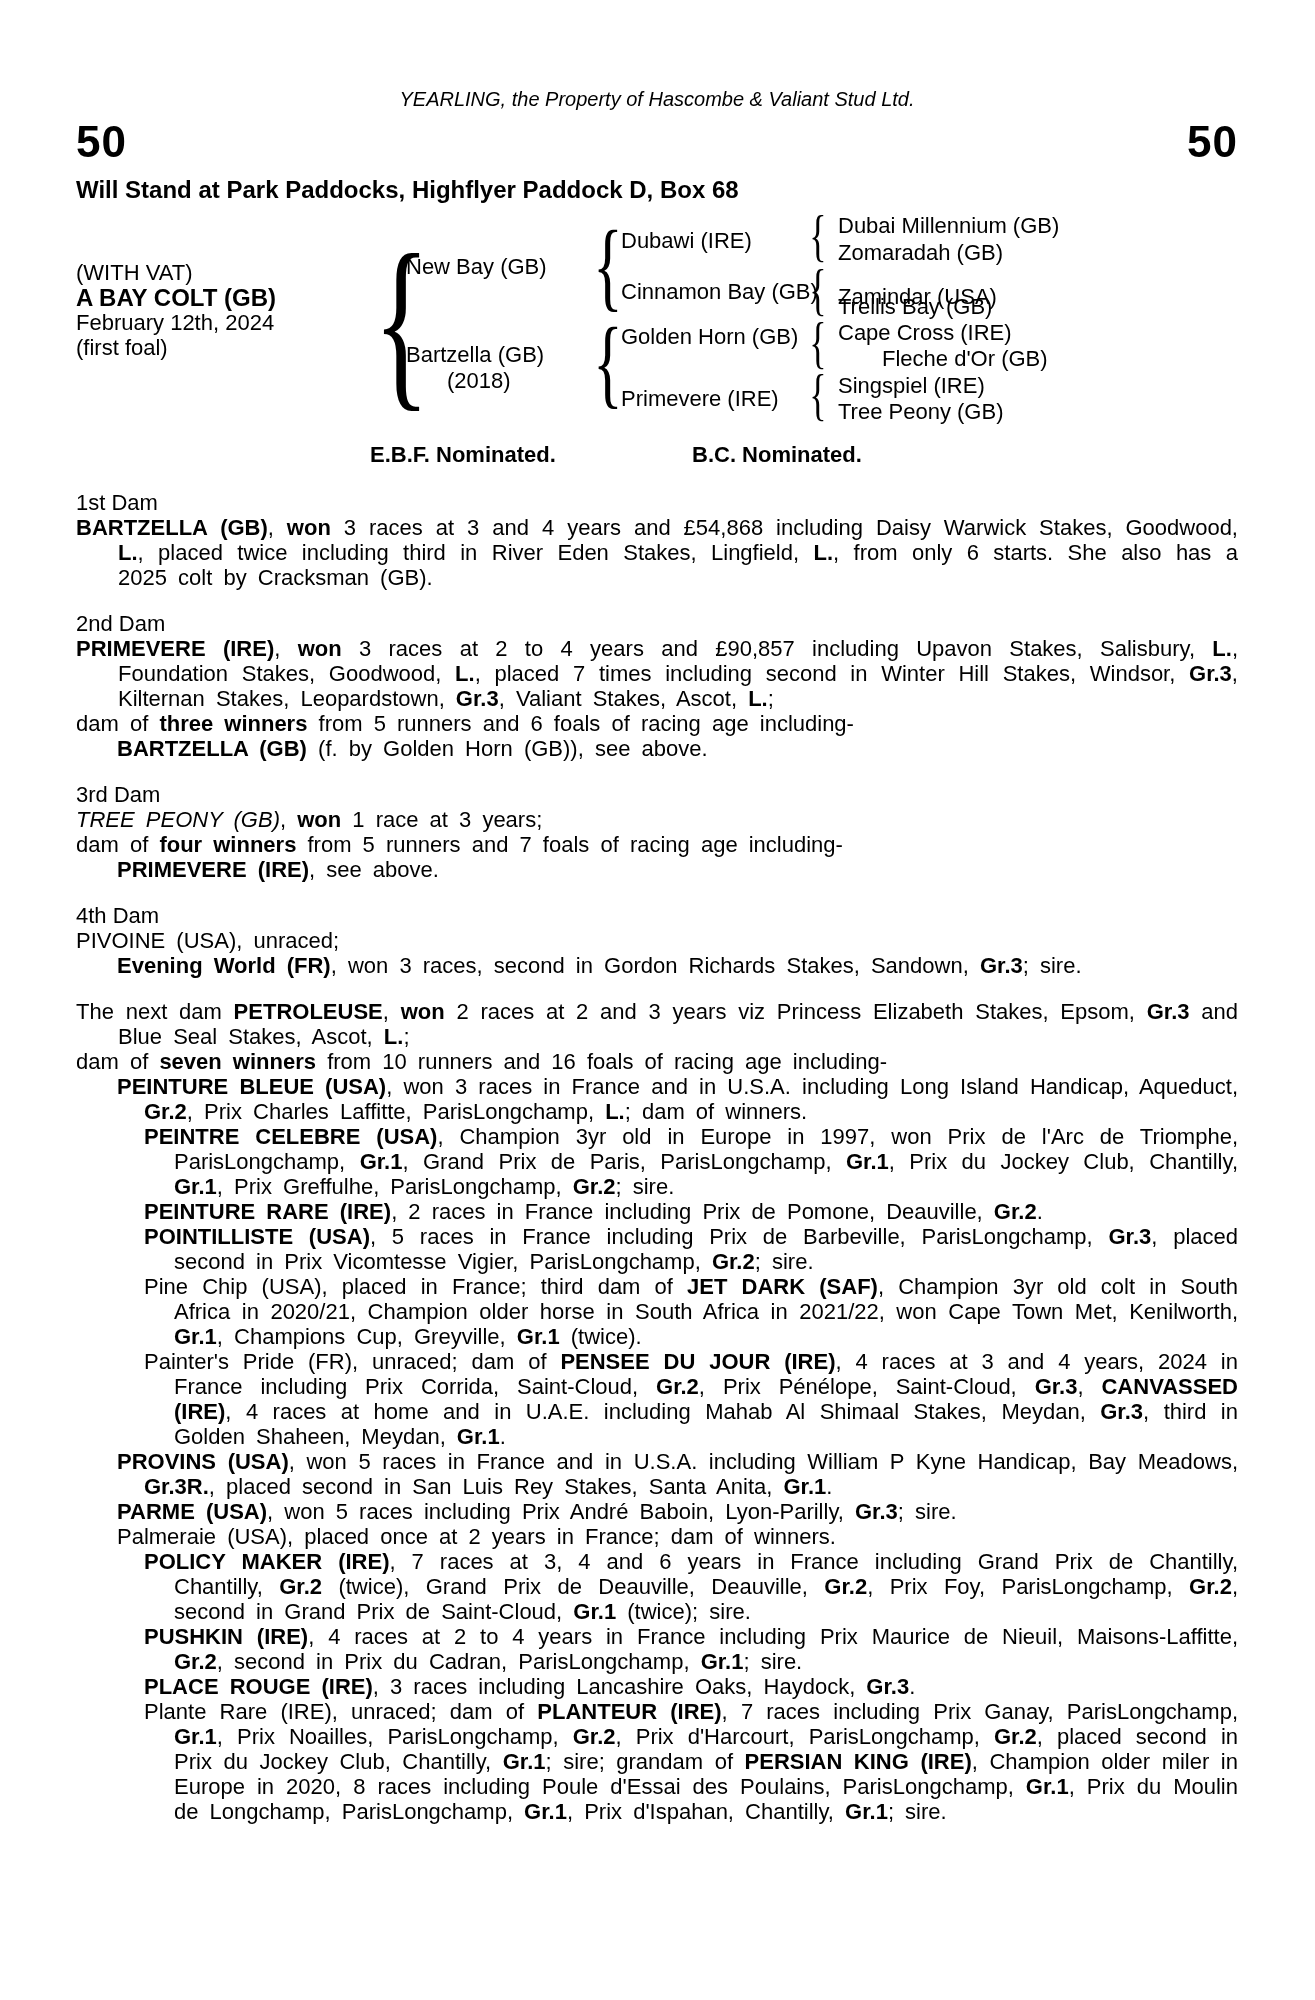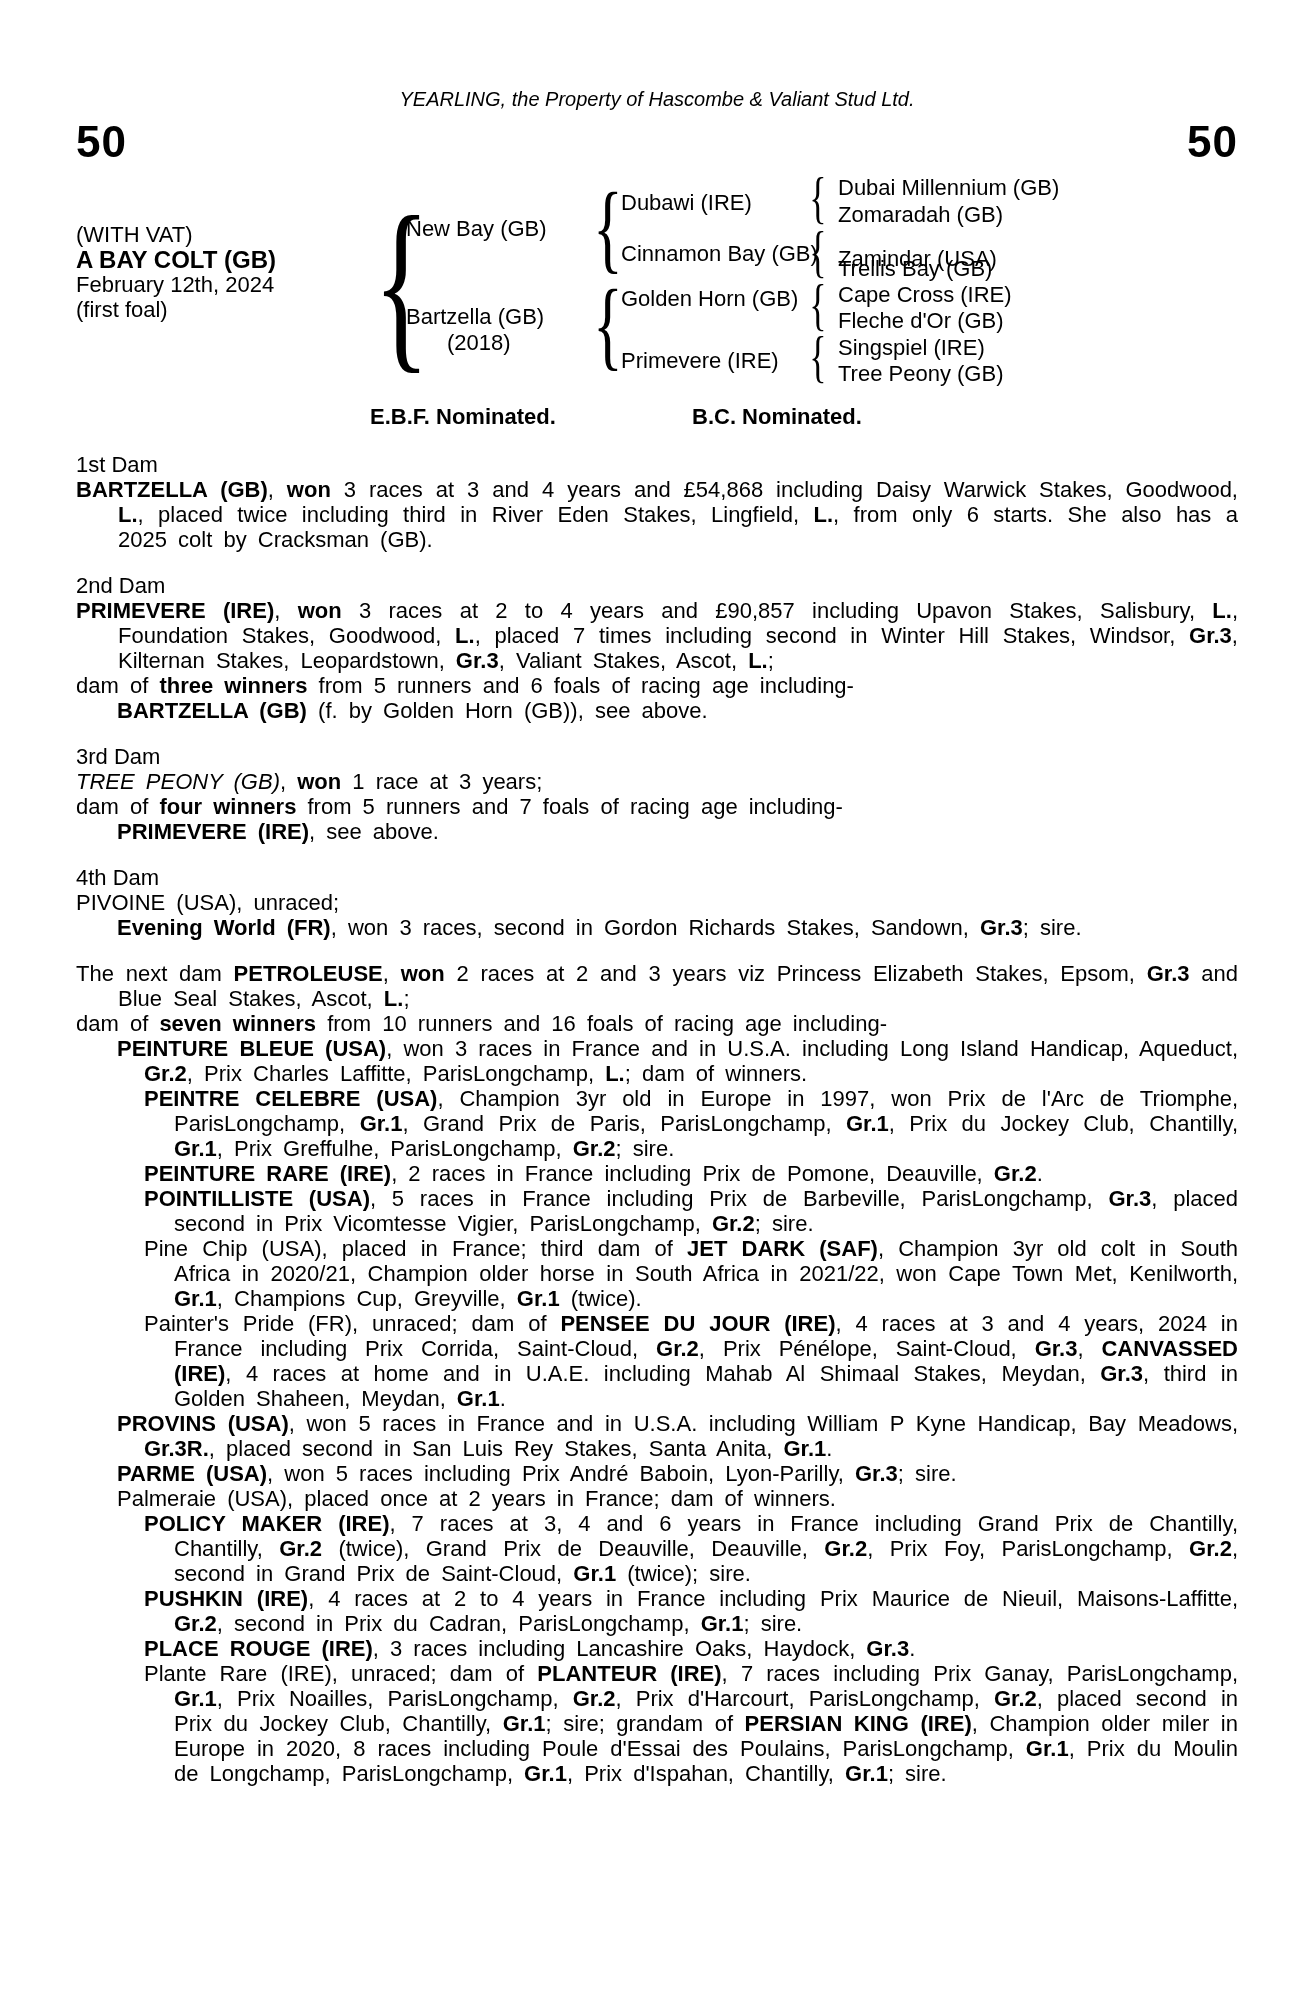--- a/index.html
+++ b/index.html
@@ -33,20 +33,21 @@
 
 <div class="page">
 
   <div class="title">YEARLING, the Property of Hascombe &amp; Valiant Stud Ltd.</div>
 
   <div class="lot-row">
     <span class="lot">50</span>
     <span class="lot">50</span>
   </div>
 
+  <div class="stand-line">Will Stand at Park Paddocks, Highflyer Paddock D, Box 68</div>
 
   <div class="pedigree">
 
     <div class="ped" style="left:0;top:52px;">
       <div>(WITH VAT)</div>
       <div class="ped-name">A BAY COLT (GB)</div>
       <div>February 12th, 2024</div>
       <div>(first foal)</div>
     </div>
 
@@ -65,21 +66,21 @@
     <span class="ped" style="left:545px;top:20px;">Dubawi (IRE)</span>
     <span class="ped" style="left:545px;top:71px;">Cinnamon Bay (GB)</span>
     <span class="ped" style="left:545px;top:116px;">Golden Horn (GB)</span>
     <span class="ped" style="left:545px;top:178px;">Primevere (IRE)</span>
 
     <span class="ped" style="left:762px;top:5px;">Dubai Millennium (GB)</span>
     <span class="ped" style="left:762px;top:32px;">Zomaradah (GB)</span>
     <span class="ped" style="left:762px;top:76px;">Zamindar (USA)</span>
     <span class="ped" style="left:762px;top:86px;">Trellis Bay (GB)</span>
     <span class="ped" style="left:762px;top:112px;">Cape Cross (IRE)</span>
-    <span class="ped" style="left:762px;top:138px;">Fleche d'Or (GB)</span>
+    <span class="ped" style="left:806px;top:138px;">Fleche d'Or (GB)</span>
     <span class="ped" style="left:762px;top:165px;">Singspiel (IRE)</span>
     <span class="ped" style="left:762px;top:191px;">Tree Peony (GB)</span>
   </div>
 
   <div class="nominations">
     <span class="nom-ebf">E.B.F. Nominated.</span>
     <span class="nom-bc">B.C. Nominated.</span>
   </div>
 
   <div class="sections-root">

